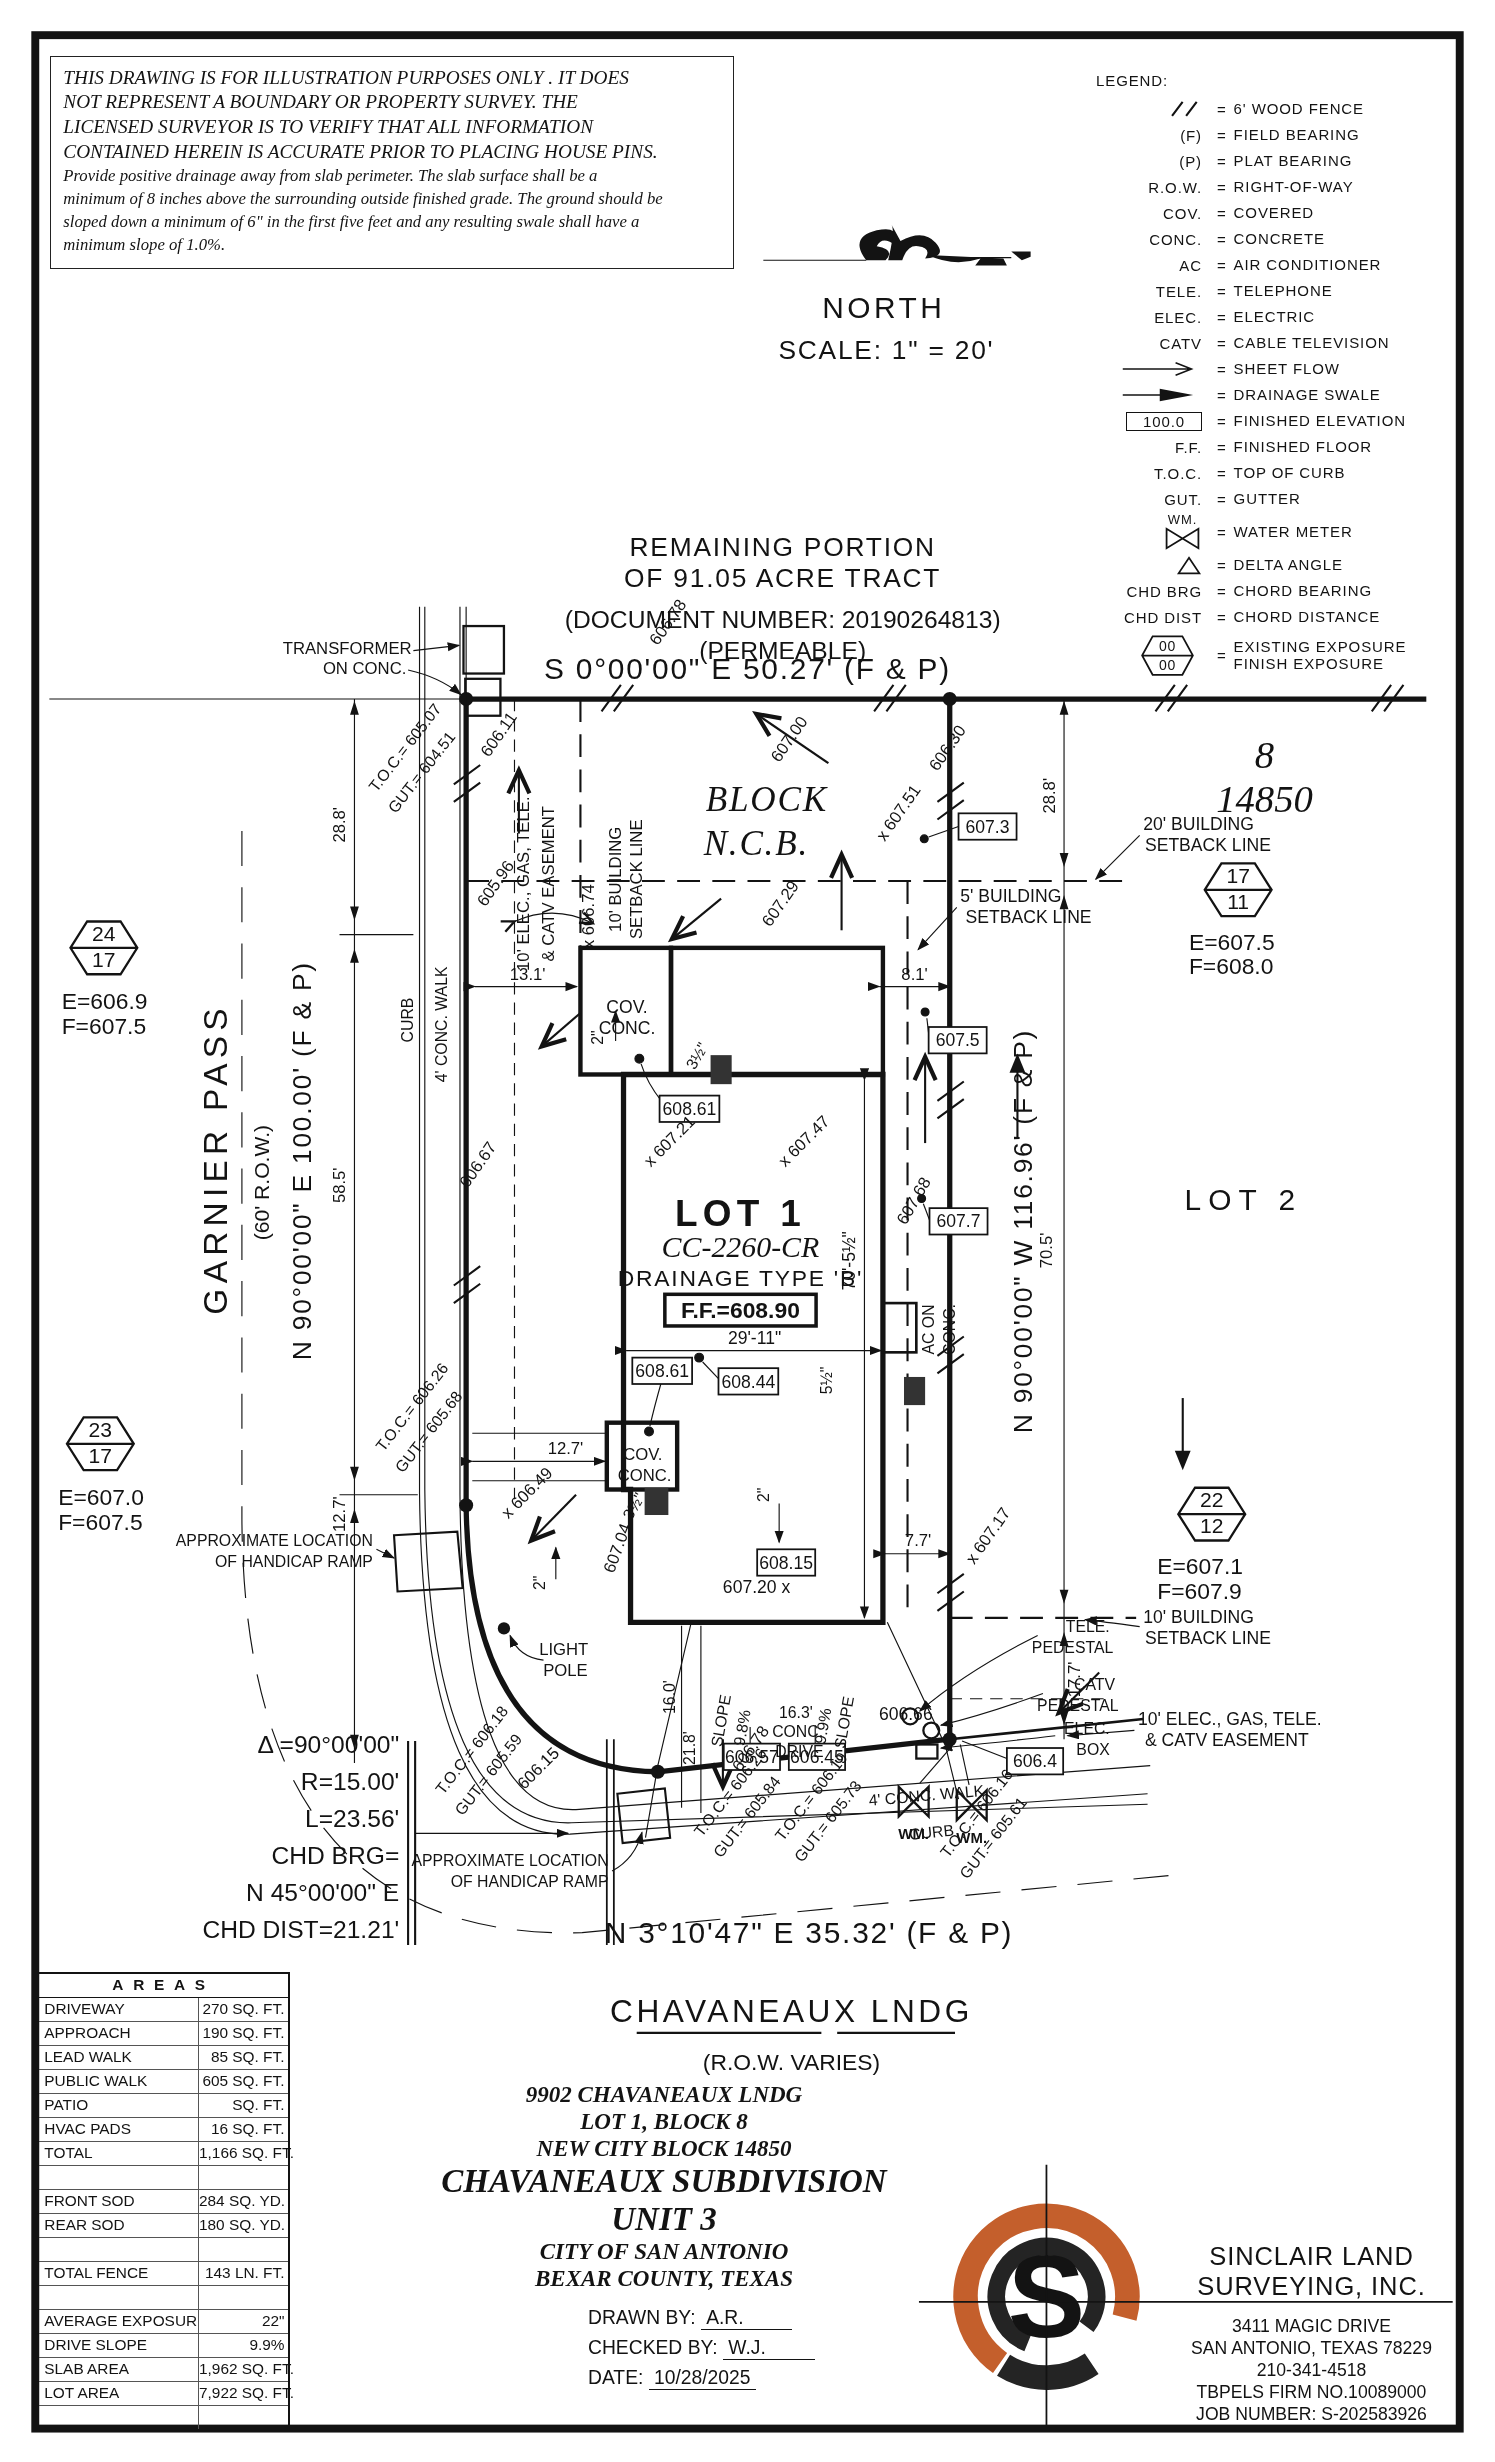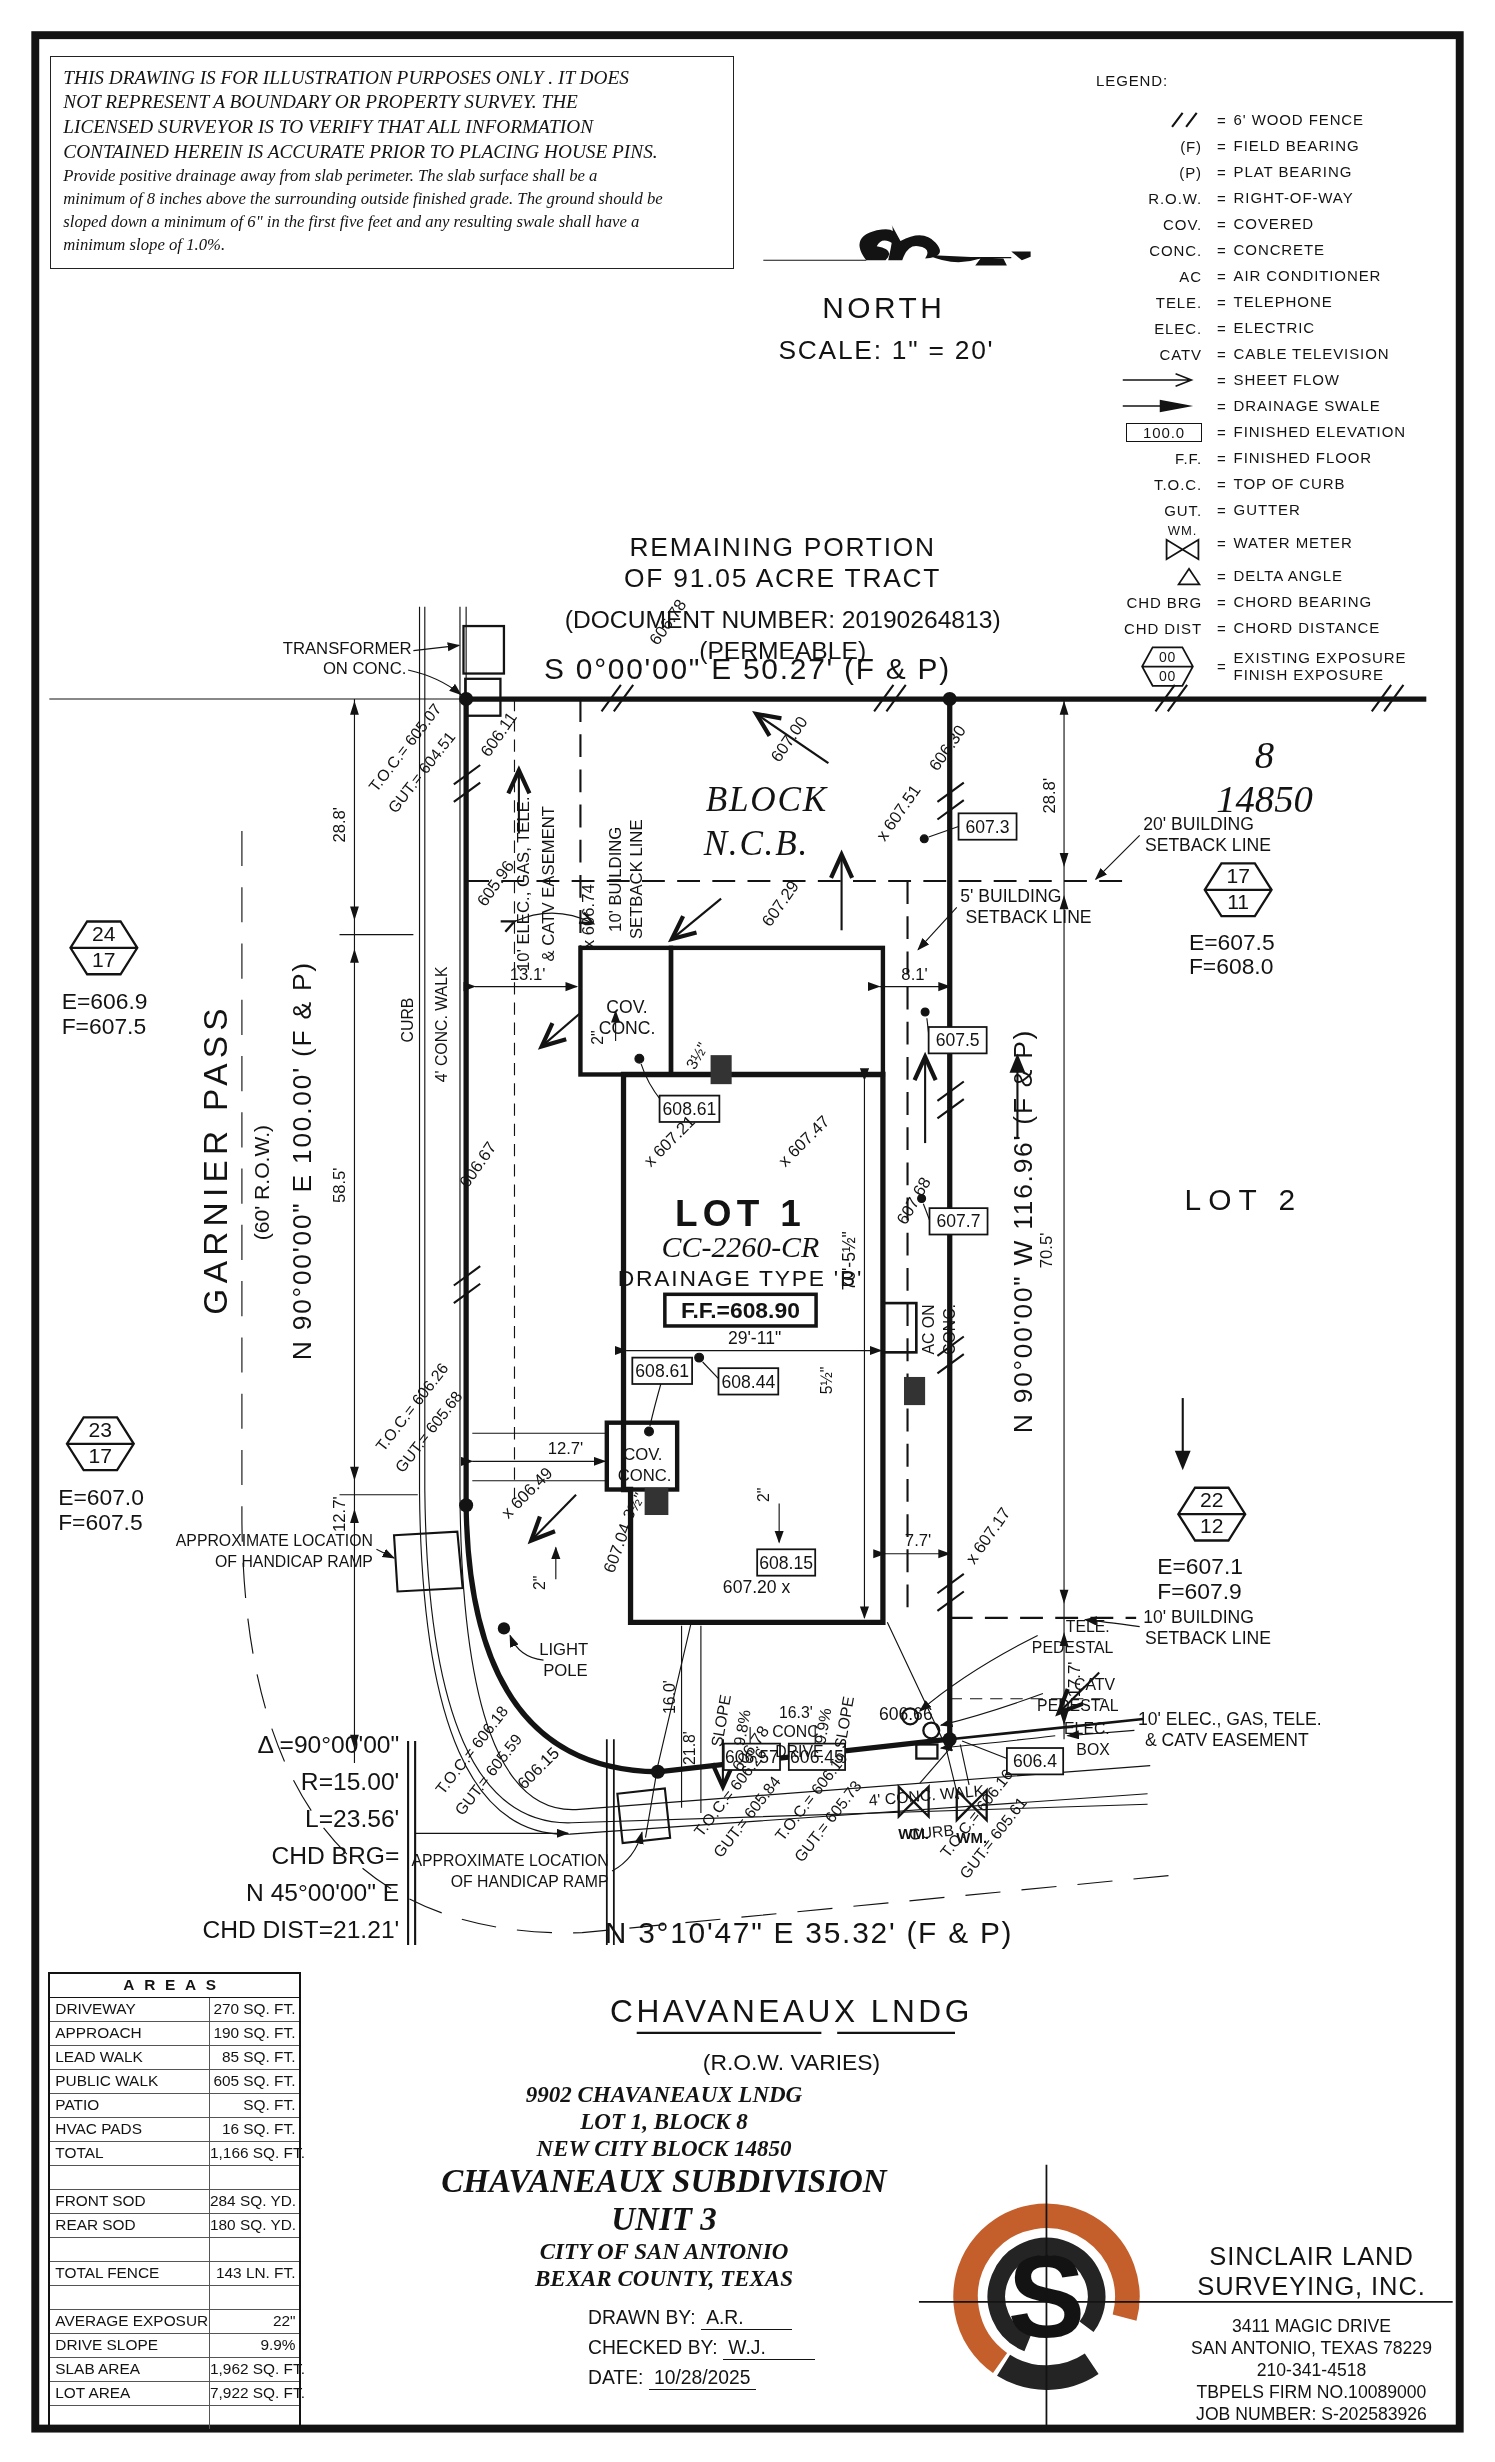--- a/index.html
+++ b/index.html
@@ -13,29 +13,29 @@
   .b{font-weight:bold}.ls2{letter-spacing:2px}.ls4{letter-spacing:4px}.ls6{letter-spacing:6px}.ls8{letter-spacing:8px}
   .ln{stroke:#131313;stroke-width:2;fill:none}
   .hv{stroke-width:6}.h3{stroke-width:3}.th{stroke-width:1.3}.t2{stroke-width:2.4}
   .dsh{stroke-dasharray:26 14}.dsh2{stroke-dasharray:14 9}.dshc{stroke-dasharray:40 24}
   .wbox{fill:#fff;stroke:#131313;stroke-width:2}
   .dot{fill:#131313}
   .disc{position:absolute;left:50px;top:56px;width:684px;border:1.8px solid #222;padding:8.8px 12.3px 12.3px;font-family:"Liberation Serif",serif;font-style:italic;box-sizing:border-box}
   .disc .a{font-size:19.3px;line-height:24.6px}
   .disc .bb{font-size:16.7px;line-height:23px}
   .legend{position:absolute;left:1096px;top:72px;width:364px;font-size:15px}
-  .lgt{margin-bottom:18px;letter-spacing:0.9px}
+  .lgt{margin-bottom:7px;letter-spacing:0.9px}
   .lg-row{display:flex;align-items:center;height:26px}
   .lg-row.t44{height:40px}.lg-row.t56{height:51px}
   .lg-sym{width:106px;text-align:right;padding-right:7px;flex:none;letter-spacing:0.9px;display:flex;justify-content:flex-end;align-items:center}
   .lg-eq{width:24.6px;flex:none;text-align:center}
   .lg-lb{letter-spacing:0.9px;line-height:16.7px}
   .lg-box{border:1.4px solid #131313;padding:0 16px}
   .wmstk{display:flex;flex-direction:column;align-items:center;font-size:13px;line-height:12.3px}
-  .areas{position:absolute;left:48px;top:1972px;width:253px;border:2.6px solid #131313;font-size:15.4px;box-sizing:border-box}
+  .areas{position:absolute;left:37px;top:1972px;width:253px;border:2.6px solid #131313;font-size:15.4px;box-sizing:border-box}
   .ar-h{height:23px;line-height:22px;text-align:center;letter-spacing:9.7px;font-weight:bold;border-bottom:1.8px solid #131313}
   .ar-r{display:grid;grid-template-columns:160px 1fr;height:23px;line-height:22px;border-bottom:0.9px solid #555}
   .ar-r:last-child{border-bottom:none}
   .ar-r .cl{padding-left:5.3px;border-right:0.9px solid #555;overflow:hidden;white-space:nowrap}
   .ar-r .cv{text-align:right;padding-right:3.5px;white-space:nowrap}
   .title{position:absolute;left:380px;top:2081px;width:568px;text-align:center;font-family:"Liberation Serif",serif;font-style:italic;font-weight:bold}
   .title .s1{font-size:23px;line-height:27px}
   .title .s2{font-size:33px;line-height:38px}
   .tmeta{font-family:"Liberation Sans",sans-serif;font-style:normal;font-weight:normal;font-size:19.3px;text-align:left;padding-left:208px;margin-top:10.6px;line-height:30px}
   .u{display:inline-block;min-width:81px;border-bottom:1.8px solid #131313;text-align:left;padding:0 5.3px;line-height:23px}

